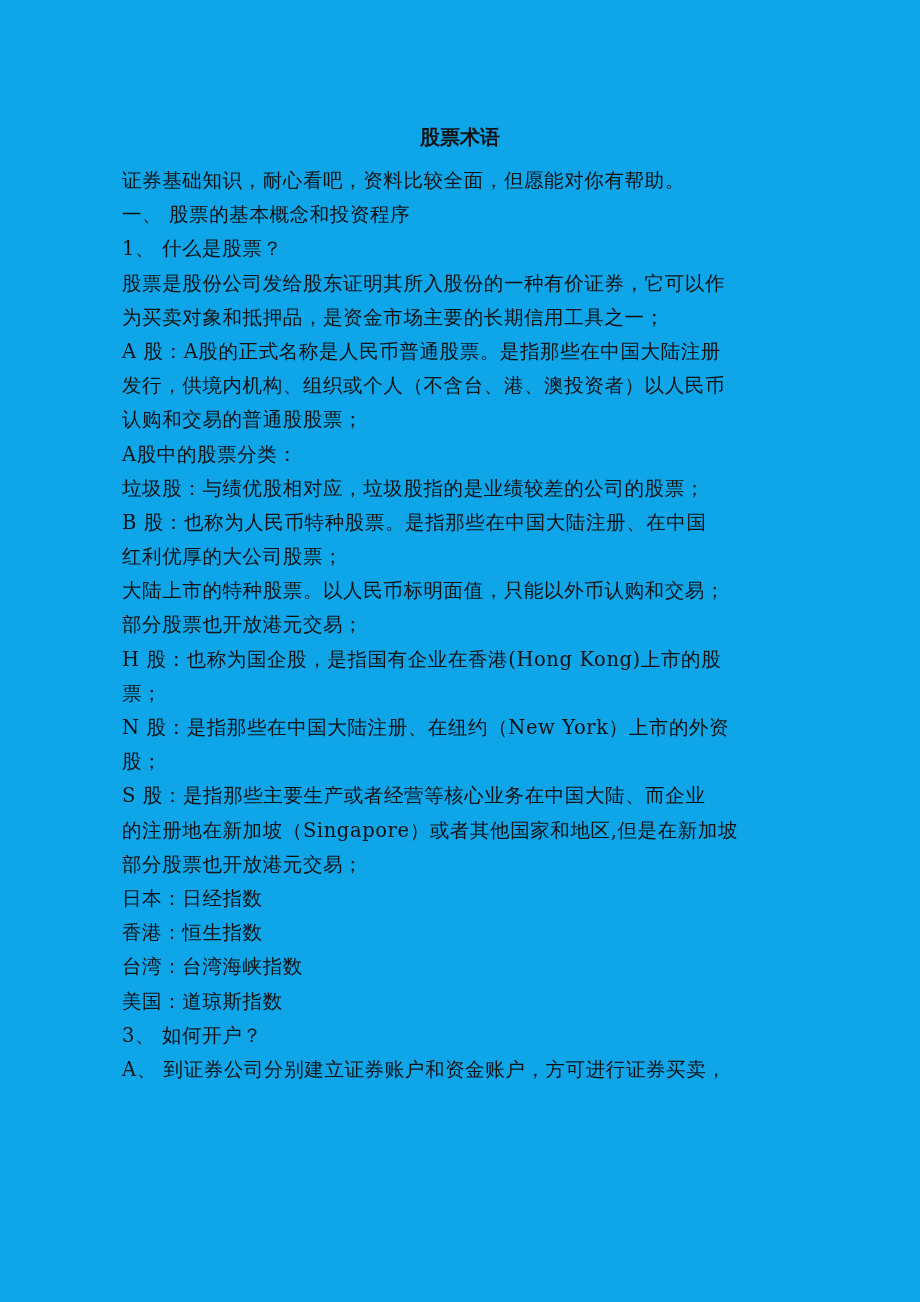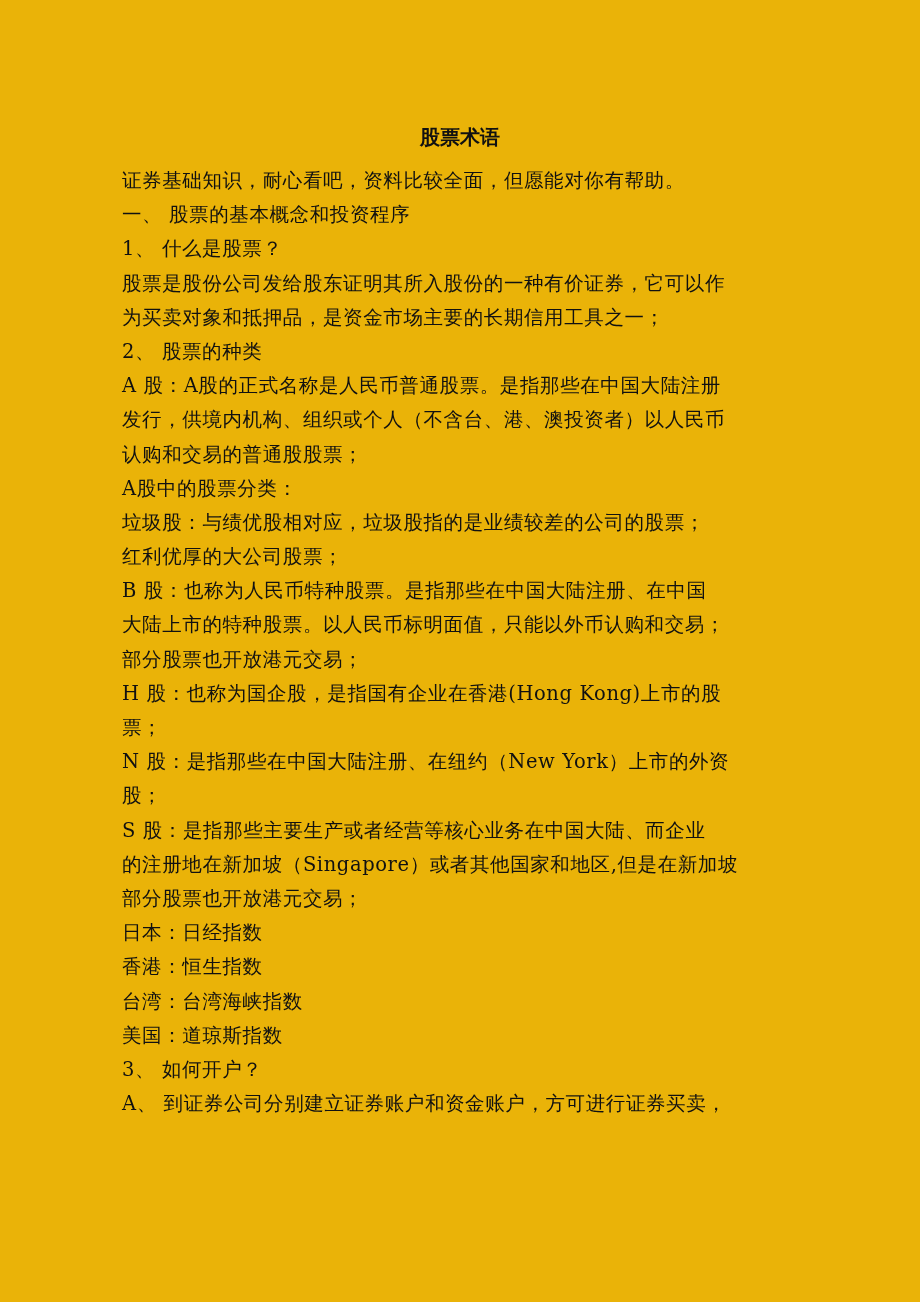--- a/index.html
+++ b/index.html
@@ -1,42 +1,41 @@
 <!DOCTYPE html>
 <html><head>
 <meta charset="utf-8">
 <style>
   html, body { margin: 0; padding: 0; background: #ffffff; }
   body { width: 920px; height: 1302px; position: relative; overflow: hidden;
          font-family: "DejaVu Serif", "Liberation Serif", serif; color: #111; }
-  .page { position: absolute; left: 0; top: 0; width: 920px; height: 1302px; background: #eab308; }
+  .page { position: absolute; left: 0; top: 0; width: 920px; height: 1302px; background: #0ea5e9; }
   .title { position: absolute; left: 0; width: 920px; top: 120px; text-align: center;
            font-size: 20px; font-weight: bold; line-height: 34px; letter-spacing: 0; }
   .body { position: absolute; left: 122px; top: 164px; width: 652px; }
   .line { font-size: 19.5px; line-height: 34.2px; height: 34.2px; white-space: nowrap; letter-spacing: 0.6px; }
 </style>
 </head>
 <body>
 
 <div class="page">
   <div class="title">股票术语</div>
   <div class="body">
     <div class="line">证券基础知识，耐心看吧，资料比较全面，但愿能对你有帮助。</div>
     <div class="line">一、  股票的基本概念和投资程序</div>
     <div class="line">1、  什么是股票？</div>
     <div class="line">股票是股份公司发给股东证明其所入股份的一种有价证券，它可以作</div>
     <div class="line">为买卖对象和抵押品，是资金市场主要的长期信用工具之一；</div>
-    <div class="line">2、  股票的种类</div>
     <div class="line">A   股：A股的正式名称是人民币普通股票。是指那些在中国大陆注册</div>
     <div class="line">发行，供境内机构、组织或个人（不含台、港、澳投资者）以人民币</div>
     <div class="line">认购和交易的普通股股票；</div>
     <div class="line">A股中的股票分类：</div>
     <div class="line">垃圾股：与绩优股相对应，垃圾股指的是业绩较差的公司的股票；</div>
+    <div class="line">B   股：也称为人民币特种股票。是指那些在中国大陆注册、在中国</div>
     <div class="line">红利优厚的大公司股票；</div>
-    <div class="line">B   股：也称为人民币特种股票。是指那些在中国大陆注册、在中国</div>
     <div class="line">大陆上市的特种股票。以人民币标明面值，只能以外币认购和交易；</div>
     <div class="line">部分股票也开放港元交易；</div>
     <div class="line">H    股：也称为国企股，是指国有企业在香港(Hong Kong)上市的股</div>
     <div class="line">票；</div>
     <div class="line">N    股：是指那些在中国大陆注册、在纽约（New York）上市的外资</div>
     <div class="line">股；</div>
     <div class="line">S    股：是指那些主要生产或者经营等核心业务在中国大陆、而企业</div>
     <div class="line">的注册地在新加坡（Singapore）或者其他国家和地区,但是在新加坡</div>
     <div class="line">部分股票也开放港元交易；</div>
     <div class="line">日本：日经指数</div>

